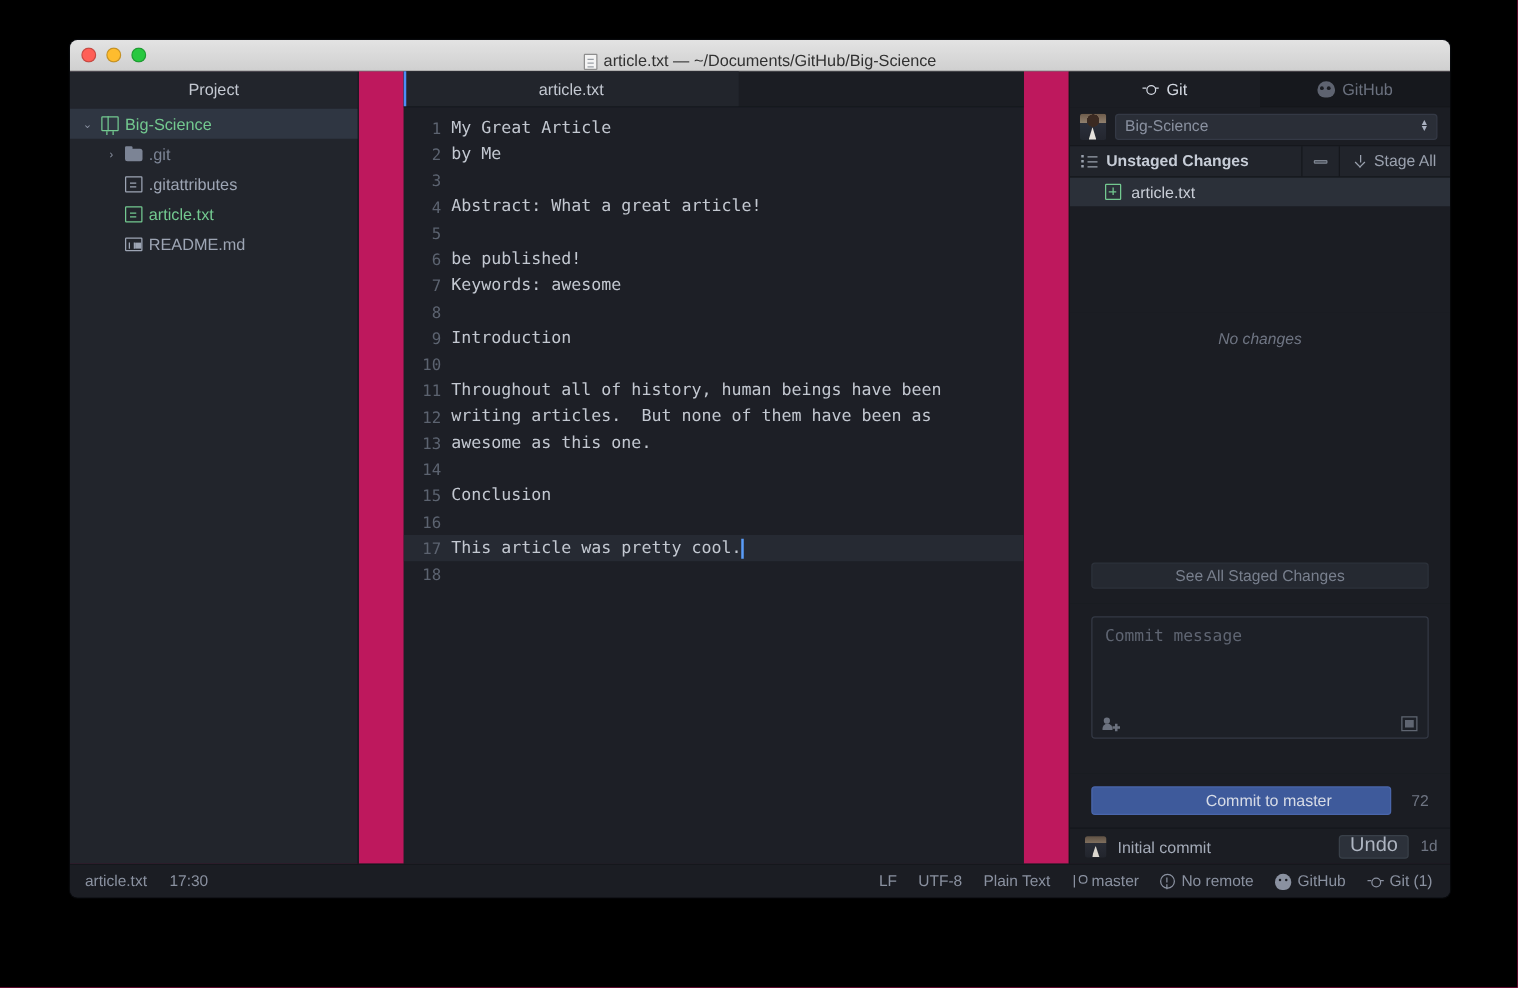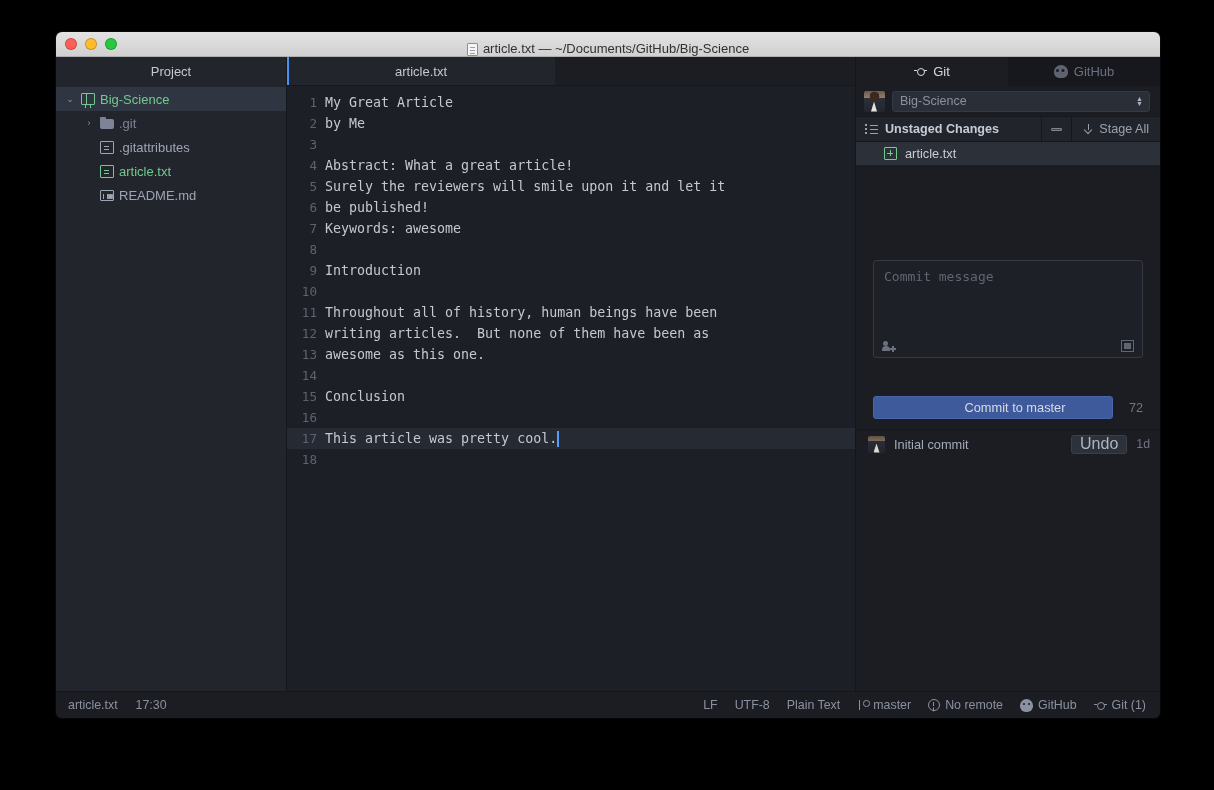--- a/index.html
+++ b/index.html
@@ -77,20 +77,21 @@
     background: #9aa0a6;
     box-shadow: 0 3px 0 #9aa0a6, 0 6px 0 #9aa0a6;
   }
 
   
   .body-row {
     flex: 1 1 auto;
     display: flex;
     min-height: 0;
     background: #be185d;
+    gap: 36px;
   }
 
   
   .tree-pane {
     width: 231px;
     flex: 0 0 231px;
     background: #22252c;
     display: flex;
     flex-direction: column;
     border-right: 1px solid #15171c;
@@ -751,21 +752,20 @@
         <div class="code-line">
           <span class="gutter">3</span>
           <span class="code-text"></span>
         </div>
         <div class="code-line">
           <span class="gutter">4</span>
           <span class="code-text">Abstract: What a great article!</span>
         </div>
         <div class="code-line">
           <span class="gutter">5</span>
-          <span class="code-text">Surely the reviewers will smile upon it and let it</span>
         </div>
         <div class="code-line">
           <span class="gutter">6</span>
           <span class="code-text">be published!</span>
         </div>
         <div class="code-line">
           <span class="gutter">7</span>
           <span class="code-text">Keywords: awesome</span>
         </div>
         <div class="code-line">
@@ -853,20 +853,28 @@
       </div>
 
       <div class="change-list unstaged">
         <div class="change-row">
           <span class="plus-box"></span>
           <span>article.txt</span>
         </div>
       </div>
 
 
+      <div class="staged-body">
+        <div class="no-changes">No changes</div>
+        <div class="see-all-wrap">
+          <div class="see-all">
+            <span>See All Staged Changes</span>
+          </div>
+        </div>
+      </div>
 
       <div class="commit-area">
         <div class="commit-box">
           <div class="commit-placeholder">Commit message</div>
           <div class="cb-foot">
             <span class="coauthor">
                 <i></i>
               </span>
             <span class="expand-ico"></span>
           </div>

